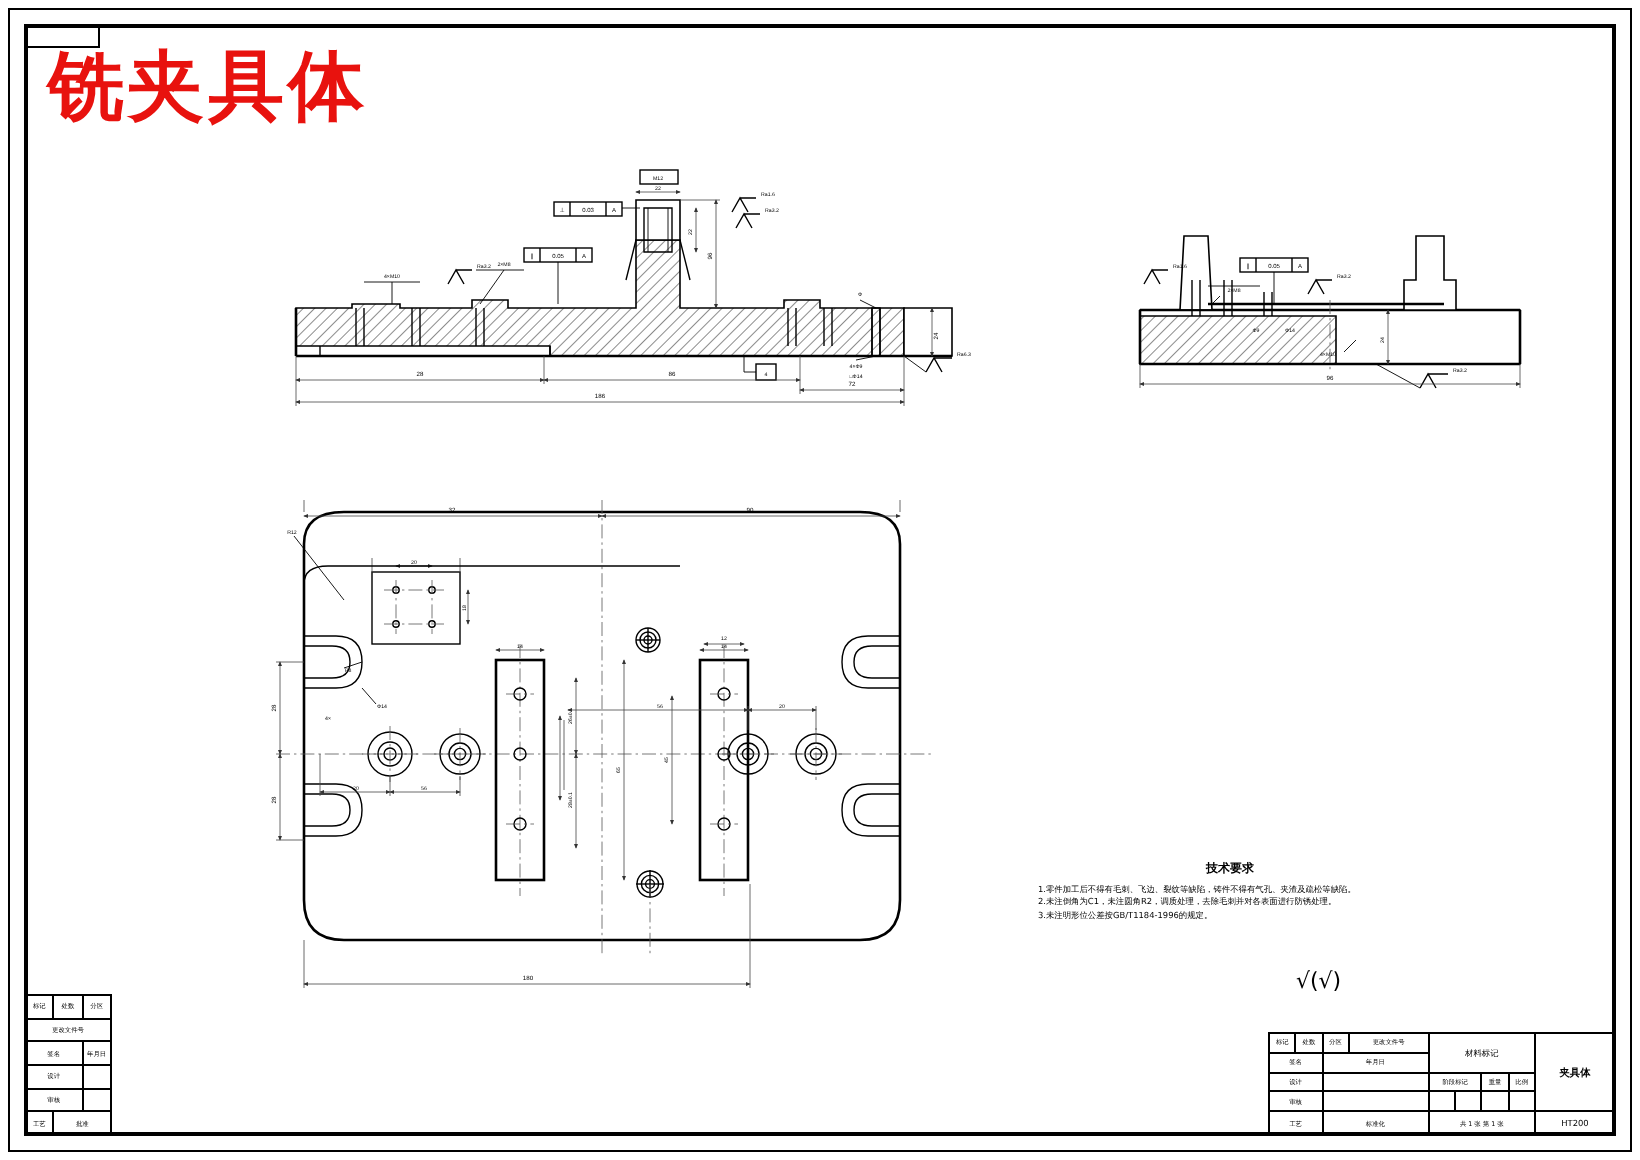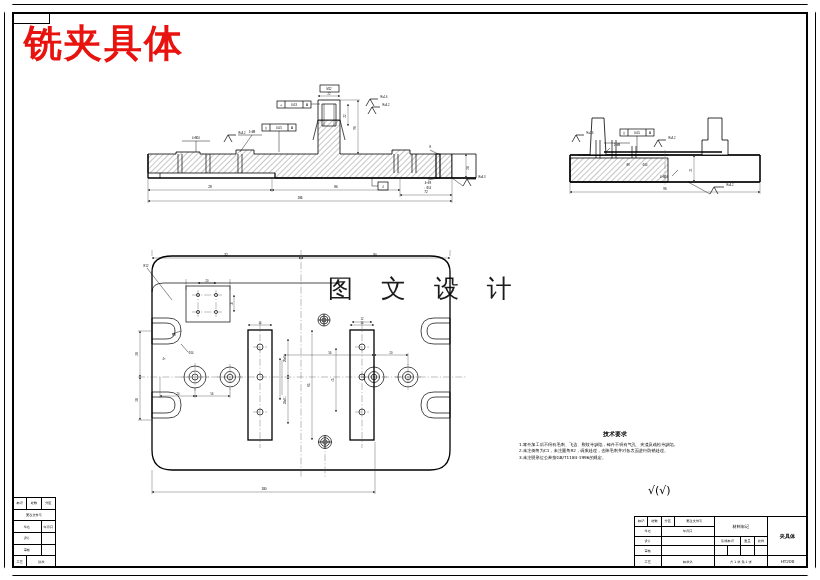--- a/index.html
+++ b/index.html
@@ -7,21 +7,20 @@
     padding: 0;
     background: #ffffff;
   }
   #sheet {
     position: relative;
     width: 820px;
     height: 580px;
     background: #ffffff;
     font-family: "Liberation Sans", sans-serif;
     overflow: hidden;
-    border-radius: 27px;
   }
   
   .outer-border {
     position: absolute;
     left: 4px; top: 4px;
     width: 812px; height: 572px;
     border: 1px solid #000;
     box-sizing: border-box;
   }
   .inner-border {
@@ -147,21 +146,20 @@
 <body>
 
 <div id="sheet">
 
   <div class="outer-border"></div>
   <div class="inner-border"></div>
   <div class="corner-tab"></div>
 
   <div class="red-title">铣夹具体</div>
 
-  <div class="watermark">图 文 设 计</div>
 
   <svg class="draw" viewBox="0 0 820 580">
     <defs>
       <pattern id="hatchA" width="4" height="4" patternUnits="userSpaceOnUse" patternTransform="rotate(45)">
         <line x1="0" y1="0" x2="0" y2="4" stroke="#000" stroke-width="0.45"></line>
       </pattern>
       <marker id="ar" markerWidth="6" markerHeight="5" refX="5" refY="2.5" orient="auto">
         <path d="M0,0 L6,2.5 L0,5 z" fill="#333"></path>
       </marker>
       <marker id="arL" markerWidth="6" markerHeight="5" refX="1" refY="2.5" orient="auto">

